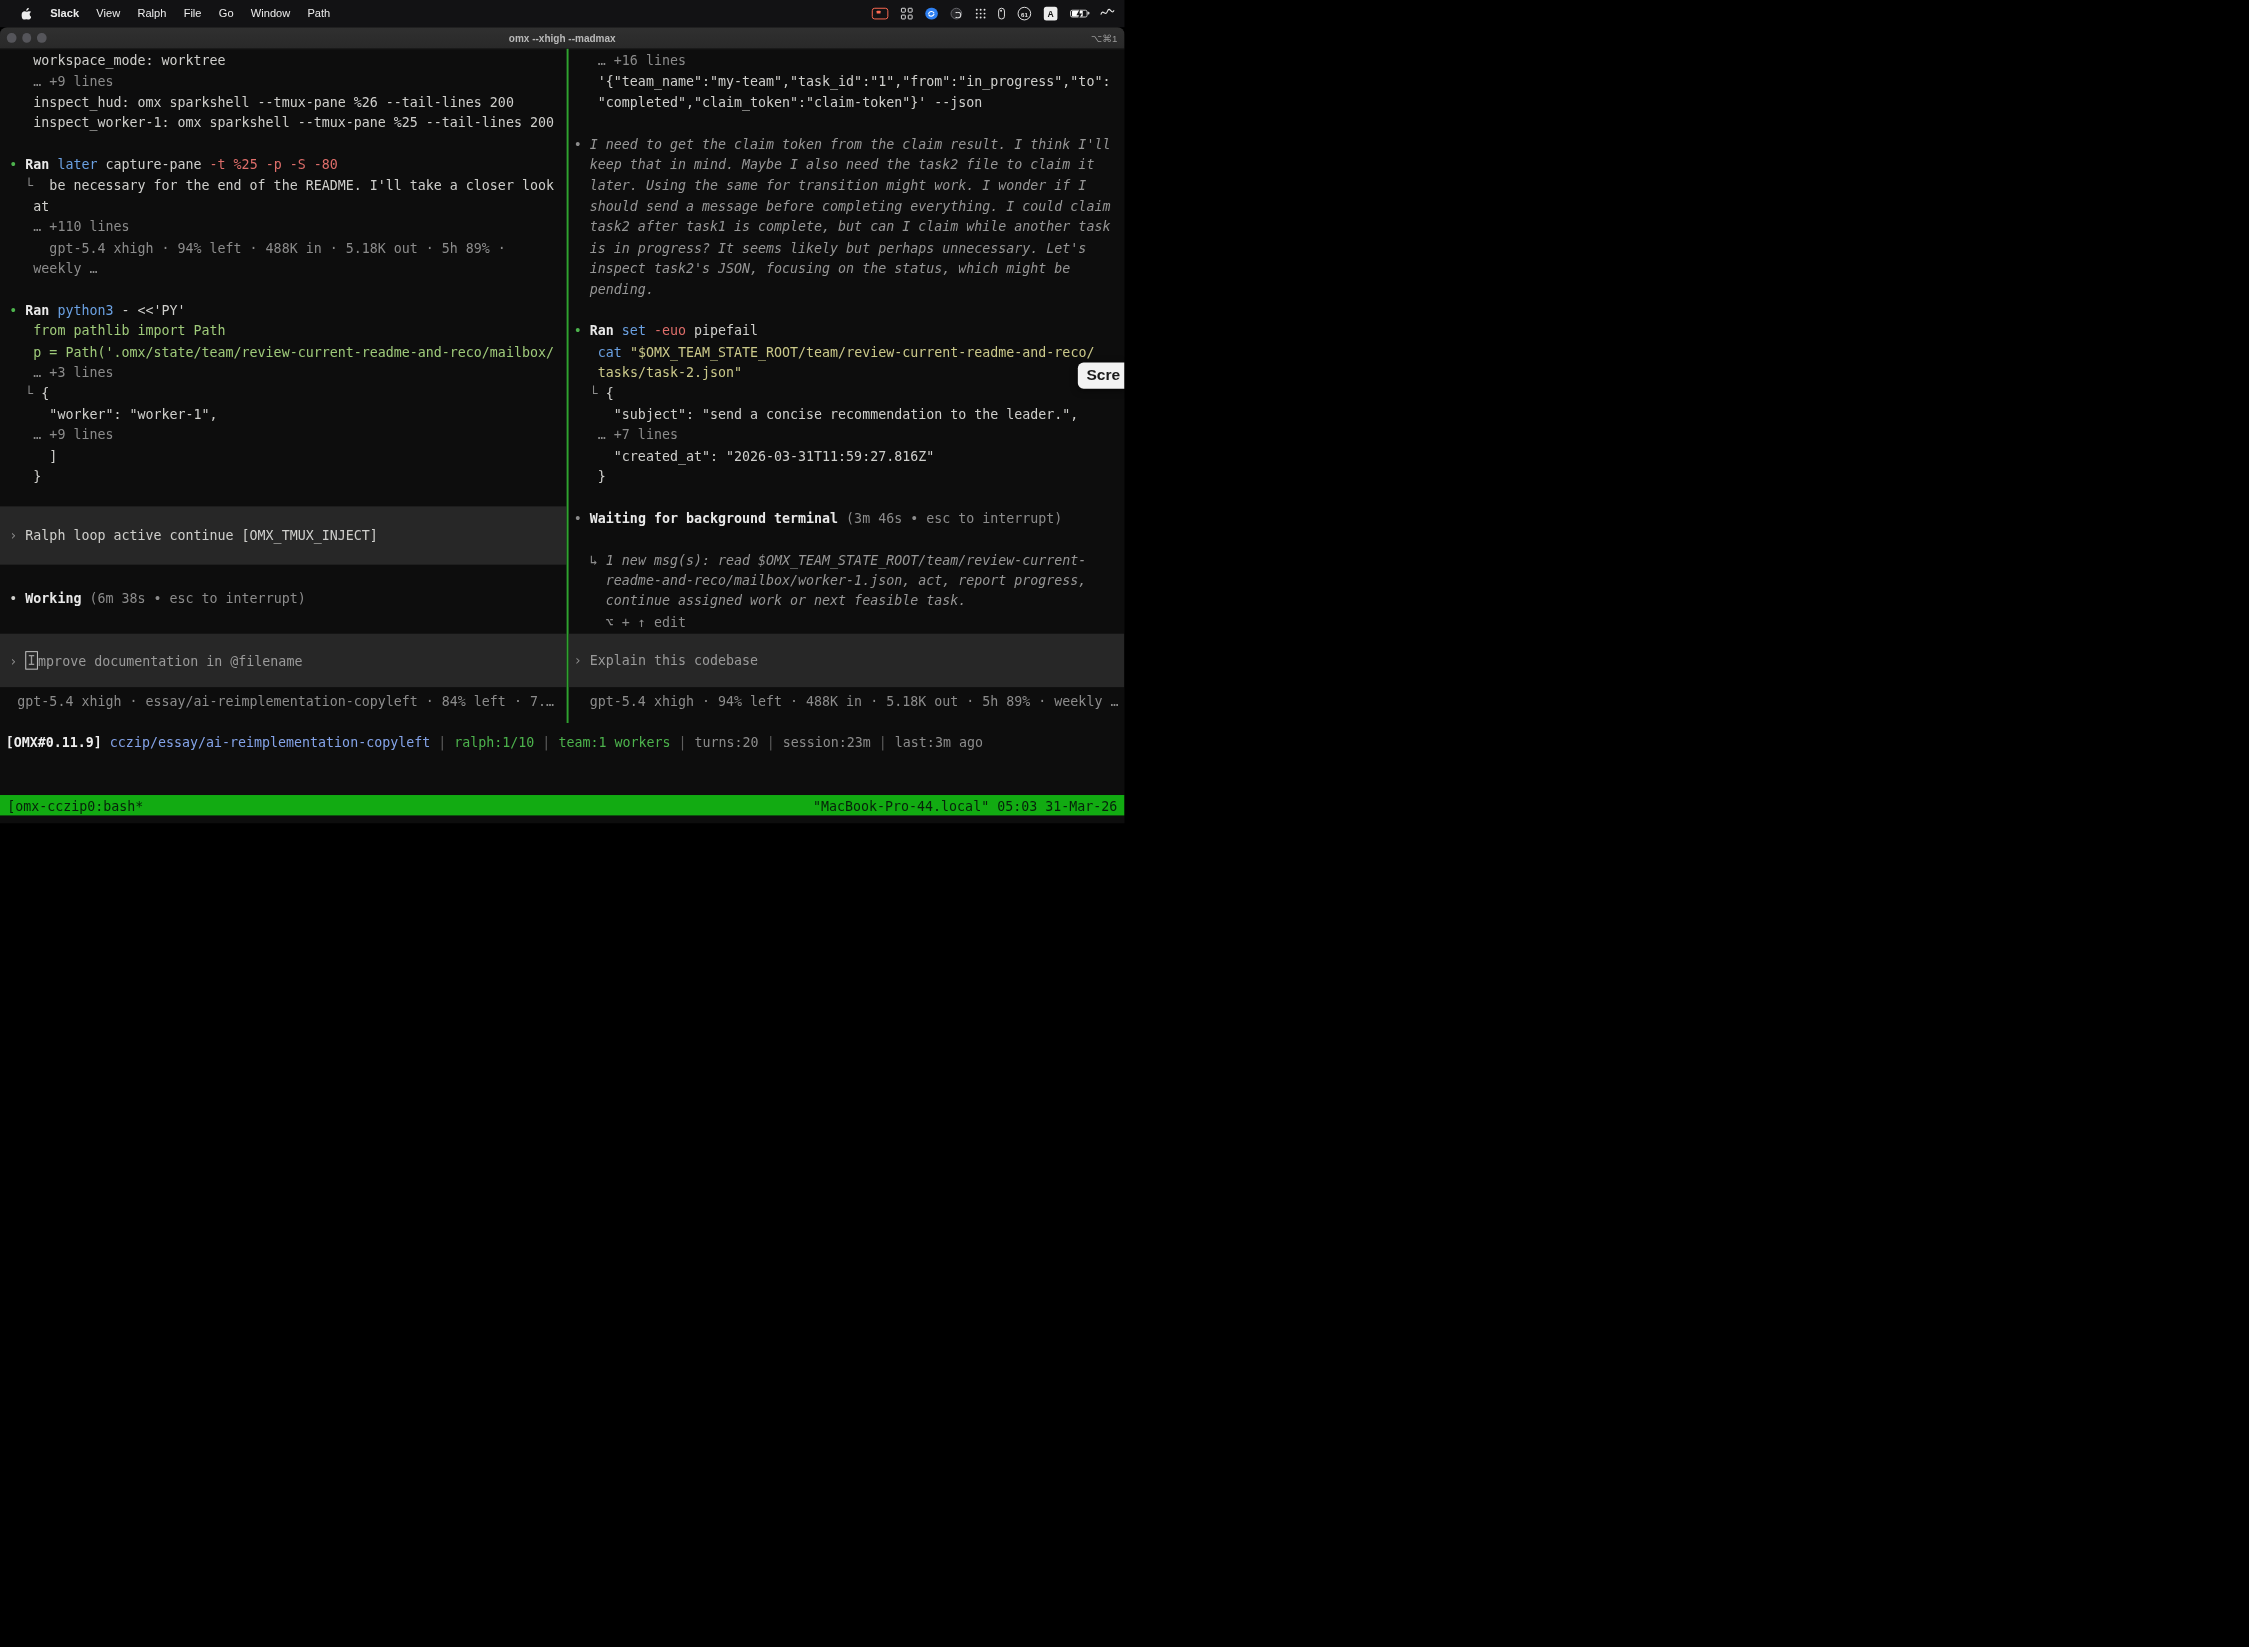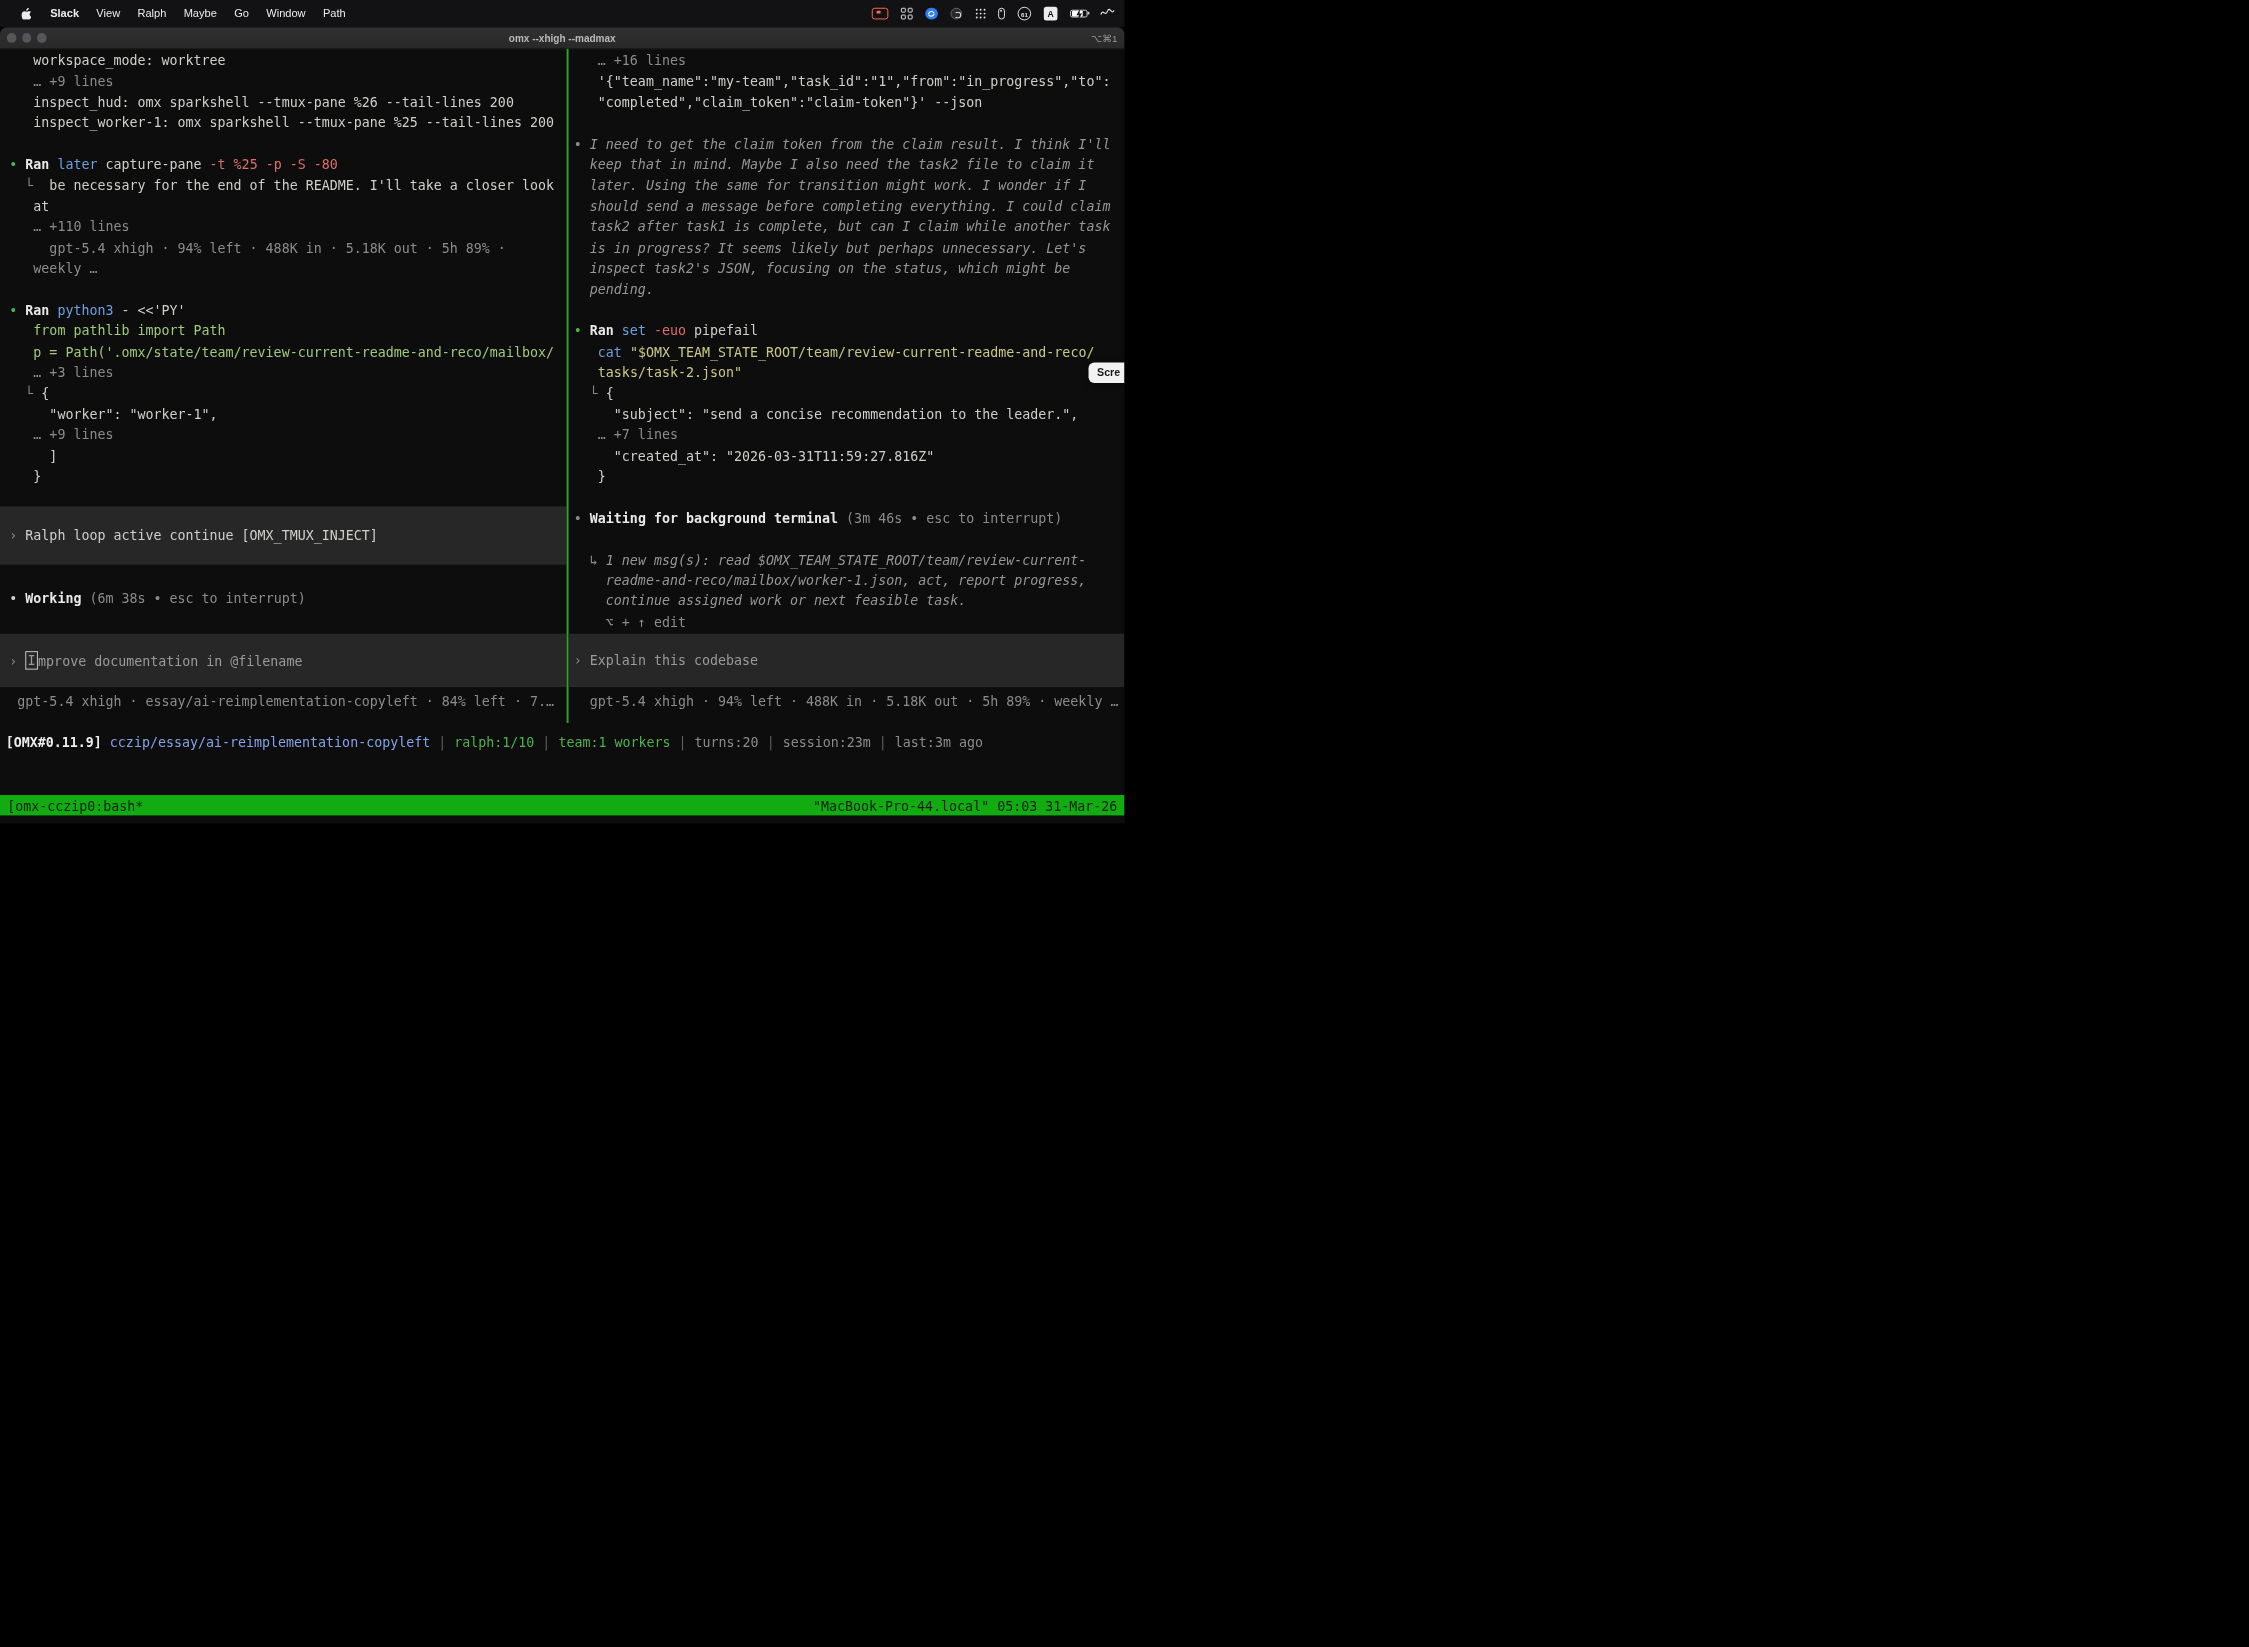--- a/index.html
+++ b/index.html
@@ -71,41 +71,41 @@
   .prompt-bar-l{margin-top:26px;}
   .prompt-bar-l .prow{padding-left:9.6px;}
   .prompt-bar-r{margin-top:0.7px;}
   .prompt-bar-r .prow{padding-left:5.9px;}
   .prow{display:flex;align-items:center;white-space:pre;font-family:"DejaVu Sans Mono","DejaVu Sans",monospace;font-size:13.7px;}
   .cursor{display:inline-block;border:1.1px solid #c9c9c9;box-sizing:border-box;height:19px;line-height:17px;padding:0 1.1px;margin-right:0.7px;}
   .status-row{margin-top:3.7px;}
   .status-row.sl{padding-left:9.6px;}
   .status-row.sr{padding-left:5.9px;}
 
-  .popup{position:absolute;top:345px;right:0;background:#f2f2f2;color:#1a1a1a;font-family:"Liberation Sans","DejaVu Sans",sans-serif;font-size:11px;font-weight:600;padding:4.4px 4.4px 4.4px 8.9px;border-radius:5.9px 0 0 5.9px;box-shadow:0 1.5px 7.4px rgba(0,0,0,.55);}
+  .popup{position:absolute;top:345px;right:0;background:#f2f2f2;color:#1a1a1a;font-family:"Liberation Sans","DejaVu Sans",sans-serif;font-size:16px;font-weight:600;padding:4.4px 4.4px 4.4px 8.9px;border-radius:5.9px 0 0 5.9px;box-shadow:0 1.5px 7.4px rgba(0,0,0,.55);}
 
   .omx-line{position:absolute;top:726px;left:0;width:1157px;padding-left:5.9px;}
   .tmuxbar{position:absolute;top:790px;left:0;width:1157px;height:21.4px;background:#12ab12;color:#06230a;display:flex;justify-content:space-between;align-items:center;box-sizing:border-box;padding:0 7.4px;font-family:"DejaVu Sans Mono","DejaVu Sans",monospace;font-size:13.7px;}
 </style>
 </head>
 <body>
 
 <div class="scale">
 
   <div class="menubar">
     <div class="mb-left">
       <span class="mb-apple">
         <svg width="10.3" height="12.5" viewBox="0 0 814 1000">
             <path fill="#ececec" d="M788 341c-6 4-110 62-110 194 0 153 134 207 138 208-1 3-21 74-71 146-44 63-91 127-162 127s-90-42-172-42c-80 0-109 43-175 43s-112-59-164-131C11 798 0 665 0 602c0-207 134-317 267-317 70 0 128 46 172 46 42 0 107-49 186-49 30 0 138 3 163 59zM554 160c33-39 56-94 56-148 0-8-1-15-2-21-53 2-117 36-156 80-30 34-58 89-58 144 0 8 1 17 2 20 3 1 9 2 14 2 48 0 109-32 144-77z"></path>
           </svg>
       </span>
       <span class="mi bold">Slack</span>
       <span class="mi">View</span>
       <span class="mi">Ralph</span>
-      <span class="mi">Maybe</span>
+      <span class="mi">File</span>
       <span class="mi">Go</span>
       <span class="mi">Window</span>
       <span class="mi">Path</span>
     </div>
     <div class="mb-right">
       <span class="rec"></span>
       <span class="tiles">
           <span></span>
           <span></span>
           <span></span>

